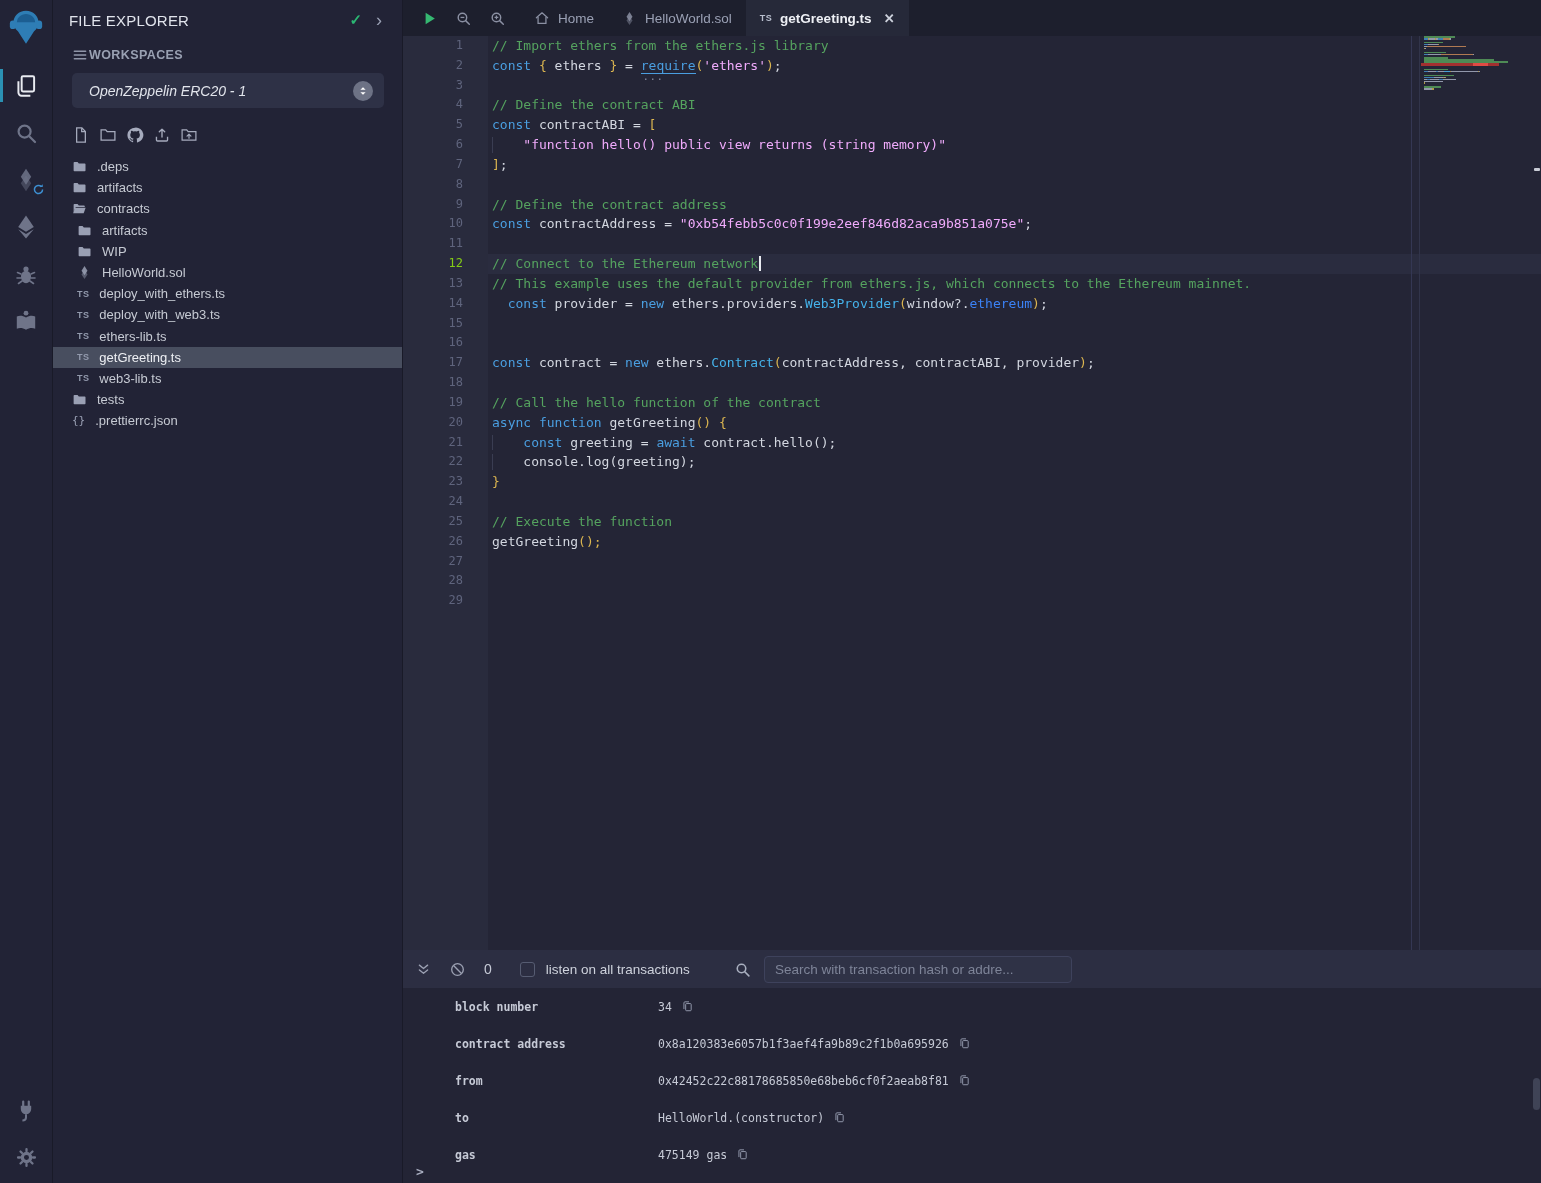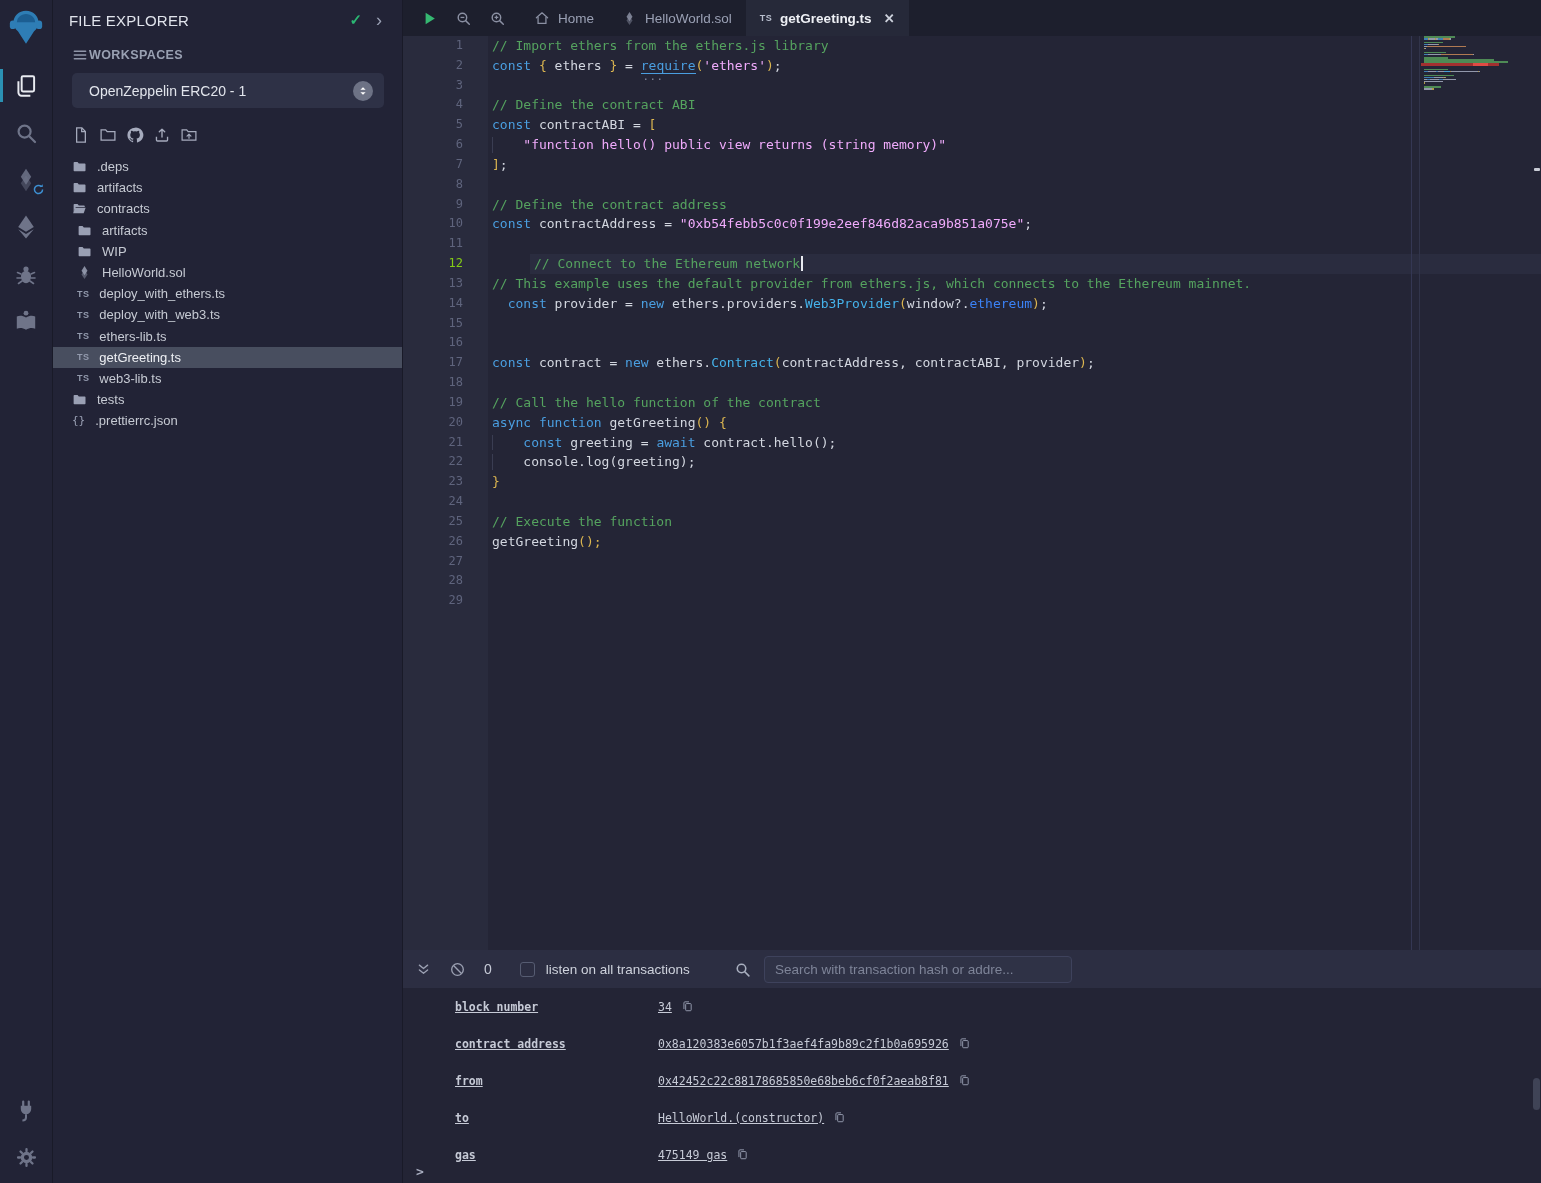--- a/index.html
+++ b/index.html
@@ -21,21 +21,21 @@
 
   
   .side-panel { position:absolute; left:53px; top:0; width:350px; height:100%; background:#222336; border-right:1px solid #191a28; }
   .panel-header { display:flex; align-items:center; padding:11px 20px 0 16px; }
   .panel-title { font-size:15px; color:#e1e4ec; letter-spacing:.2px; }
   .header-check { margin-left:auto; color:#2bb673; font-size:15px; font-weight:bold; }
   .header-chevron { margin-left:14px; color:#9aa0b4; font-size:18px; line-height:14px; cursor:pointer; }
   .workspaces-row { display:flex; align-items:center; gap:1px; padding:18px 0 0 19px; color:#8f95a8; }
   .workspaces-label { font-size:12.5px; font-weight:bold; letter-spacing:.4px; color:#99a0b2; }
   .workspace-select { position:relative; margin:10px 18px 0 19px; height:35px; background:#2e3146; border-radius:5px; display:flex; align-items:center; padding:0 40px 0 17px; cursor:pointer; }
-  .workspace-name { font-size:14px; color:#e2e5ec; }
+  .workspace-name { font-size:14px; color:#e2e5ec;font-style:italic; }
   .ws-badge { position:absolute; right:11px; top:7.5px; width:20px; height:20px; border-radius:50%; background:#6d7285; color:#fff; display:flex; align-items:center; justify-content:center; }
   .file-ops { display:flex; align-items:center; gap:9px; padding:18px 0 0 19px; color:#a6abbd; }
   .file-op { display:inline-flex; cursor:pointer; }
   .file-tree { margin-top:12px; }
   .tree-row { display:flex; align-items:center; gap:10px; height:21.2px; font-size:13px; color:#c6cad3; cursor:pointer; }
   .tree-row.selected { background:#484e5f; color:#eef0f4; }
   .tree-row .ic { color:#9aa0b4; flex:none; }
   .tree-label { white-space:nowrap; }
   .ts-badge { font-size:9px; font-weight:bold; color:#939aad; letter-spacing:.4px; flex:none; }
   .json-badge { font-family:"DejaVu Sans Mono",monospace; font-size:11px; color:#9aa0b4; flex:none; }
@@ -54,21 +54,21 @@
   .tab-close { margin-left:4px; font-size:13px; color:#cdd1dc; cursor:pointer; }
 
   
   .editor { position:absolute; top:36px; left:0; right:0; bottom:233px; background:#242536; overflow:hidden; }
   .editor::after { content:""; position:absolute; top:0; bottom:0; right:129px; width:1px; background:#343753; }
   .gutter { position:absolute; left:0; top:0; width:85px; height:100%; background:#292b3d; }
   .gut-line { height:19.83px; line-height:19.83px; text-align:right; padding-right:25px; font-family:"DejaVu Sans Mono",monospace; font-size:12px; color:#5f647d; }
   .gut-line.cur { color:#84cc16; }
   .code { position:absolute; left:85px; top:0; right:0; }
   .code-line { position:relative; height:19.83px; line-height:19.83px; padding-left:4px; font-family:"DejaVu Sans Mono",monospace; font-size:13px; white-space:pre; }
-  .code-line.current { background:#2a2c3f;margin-left:42px; }
+  .code-line.current { background:#2a2c3f; }
   .code-line.guide::before { content:""; position:absolute; left:4px; top:2px; bottom:2px; width:1px; background:#3a3d52; }
   .tk-c { color:#55a35f; }
   .tk-k { color:#4a9ee0; }
   .tk-p { color:#d3d7e0; }
   .tk-s { color:#f0abfc; }
   .tk-b { color:#dcb650; }
   .tk-t { color:#45b2ea; }
   .tk-f { color:#4a9ee0; border-bottom:1px solid #4a9ee0; position:relative; }
   .tk-f::after { content:"..."; position:absolute; left:2px; top:9px; font-size:10px; letter-spacing:1px; color:#8a90a5; }
   .tk-e { color:#3b82f6; text-decoration-style:wavy; text-decoration-color:#cf4040; text-underline-offset:3px; }
@@ -85,21 +85,21 @@
   .term-bar { display:flex; align-items:center; height:38px; background:#2c2e42; padding-left:12px; }
   .term-icon { color:#9ba0b2; display:inline-flex; cursor:pointer; }
   .term-ban { margin-left:17px; }
   .term-count { margin-left:18px; font-size:14px; color:#c6cad6; }
   .checkbox { margin-left:28px; width:15px; height:15px; border:1.5px solid #565c72; border-radius:3px; cursor:pointer; flex:none; }
   .listen-label { margin-left:11px; font-size:13.5px; color:#ced2dc; cursor:pointer; }
   .term-search-icon { margin-left:44px; color:#aab0c0; display:inline-flex; }
   .term-search { margin-left:13px; width:308px; height:27px; background:#2f3246; border:1px solid #3e425c; border-radius:4px; padding:0 10px; color:#aeb3c4; font-size:13.5px; font-family:"Liberation Sans",sans-serif; outline:none; }
   .term-search::placeholder { color:#7e8498; }
   .term-rows { }
-  .trow { display:flex; align-items:center; height:37px; padding-left:52px; font-family:"DejaVu Sans Mono",monospace; font-size:11.5px; color:#c6cad6;text-decoration:underline; }
+  .trow { display:flex; align-items:center; height:37px; padding-left:52px; font-family:"DejaVu Sans Mono",monospace; font-size:11.5px; color:#c6cad6; }
   .tlabel { width:203px; font-weight:bold; flex:none; }
   .tvalue { white-space:nowrap; }
   .copy-btn { margin-left:9px; color:#9aa0b4; display:inline-flex; cursor:pointer; }
   .prompt { position:absolute; left:13px; bottom:4px; font-family:"DejaVu Sans Mono",monospace; font-size:13px; font-weight:bold; color:#a9aec0; }
   .term-scroll-thumb { position:absolute; right:1px; top:128px; width:7px; height:32px; background:#3f4356; border-radius:3.5px; cursor:pointer; }
   .ic { display:block; }
 </style>
 </head>
 <body>
 

